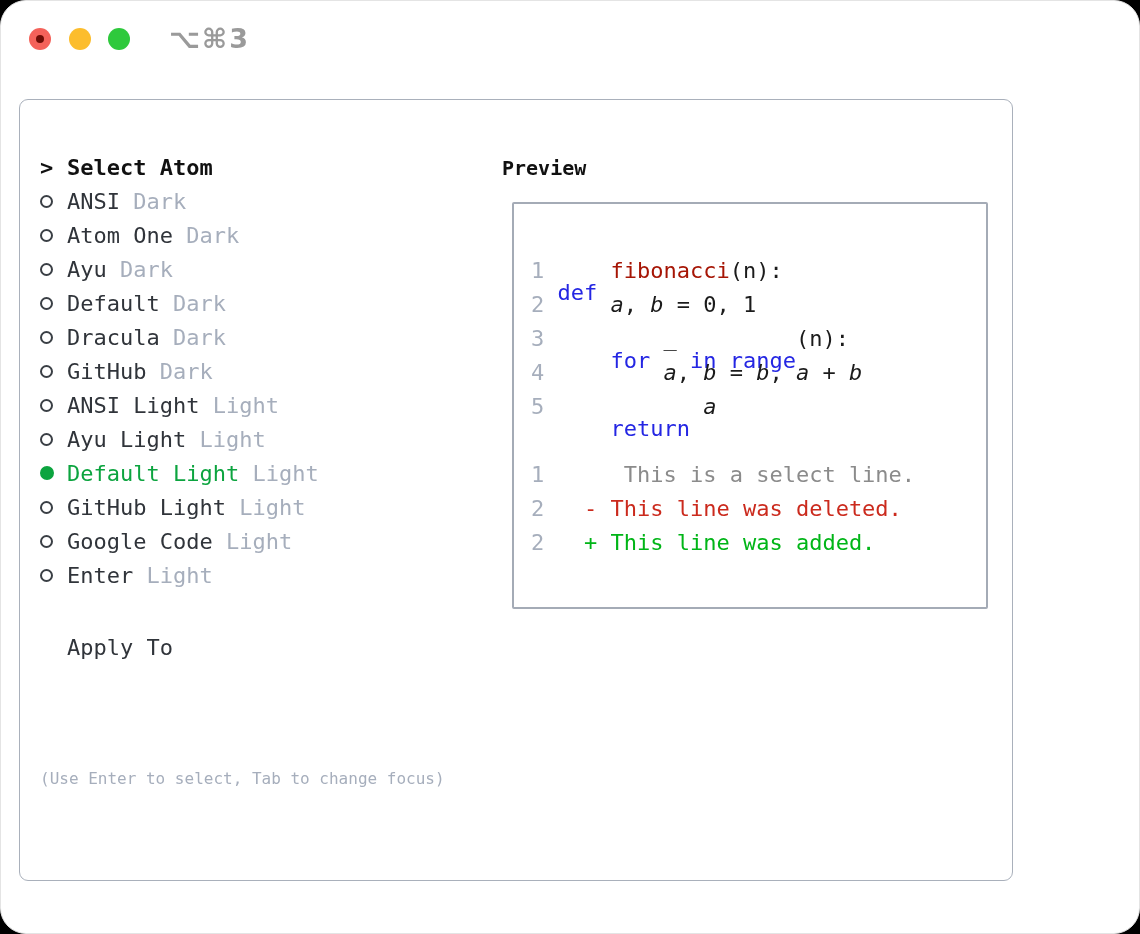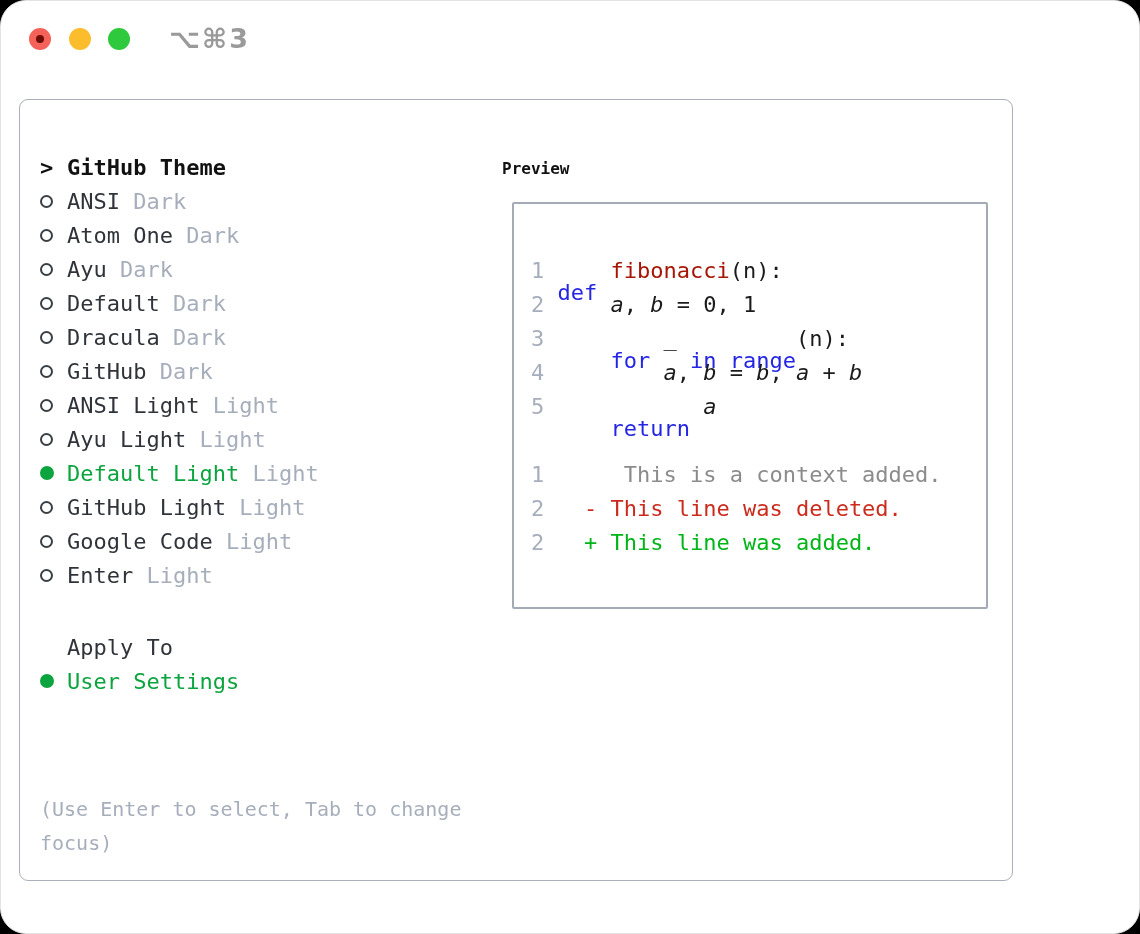--- a/index.html
+++ b/index.html
@@ -21,25 +21,25 @@
   .marker{display:inline-flex;align-items:center;width:27px;flex:0 0 27px;}
   .cursor{font-weight:bold;color:#111;}
   .circle{width:13px;height:13px;border-radius:50%;border:2px solid #3a3f45;box-sizing:border-box;}
   .circle.sel{background:var(--accent-green);border-color:var(--accent-green);width:14px;height:14px;}
   .hdr{font-weight:bold;color:#111;}
   .iname{color:var(--text-dark);}
   .sel .iname{color:var(--accent-green);}
   .itag{color:var(--muted-gray);margin-left:1ch;text-align:right;}
   #theme-list{position:absolute;left:20px;top:50px;}
   #apply-section{position:absolute;left:20px;top:530px;}
-  #help{position:absolute;left:20px;top:692px;width:445px;font-size:20px;line-height:34px;
+  #help{position:absolute;left:20px;top:662px;width:445px;font-size:16px;line-height:34px;
         color:var(--muted-gray);white-space:pre-wrap;}
   
   #preview-title{position:absolute;left:482px;top:51px;height:34px;display:flex;align-items:center;
-                 font-size:16px;font-weight:bold;color:#111;}
+                 font-size:20px;font-weight:bold;color:#111;}
   #preview-box{position:absolute;left:492px;top:102px;width:476px;height:407px;border:2px solid #a4abb6;
                box-sizing:border-box;border-radius:2px;background:#fff;}
   #code{position:absolute;left:17px;top:49px;right:2px;}
   .code-row{display:flex;height:34px;align-items:center;font-size:22px;white-space:pre;}
   .ln{display:inline-block;width:2ch;color:var(--muted-gray);flex:0 0 auto;}
   .tok-kw{color:var(--keyword-blue);margin-top:44px;}
   .tok-fn{color:var(--function-red);}
   .tok-pl{color:#1b1b1b;}
   .tok-var{color:#1b1b1b;font-style:italic;}
   .tok-ctx{color:var(--context-gray);}
@@ -58,21 +58,21 @@
     <div class="tl tl-min"></div>
     <div class="tl tl-zoom"></div>
     <div class="win-title">⌥⌘3</div>
   </div>
 
   <div class="panel">
 
     <div id="theme-list">
       <div class="row">
         <span class="marker"><span class="cursor">&gt;</span></span>
-        <span class="hdr">GitHub Theme</span>
+        <span class="hdr">Select Atom</span>
       </div>
 
     <div class="row"><span class="marker"><span class="circle"></span></span><span class="iname">ANSI</span><span class="itag">Dark</span></div>
         <div class="row"><span class="marker"><span class="circle"></span></span><span class="iname">Atom One</span><span class="itag">Dark</span></div>
         <div class="row"><span class="marker"><span class="circle"></span></span><span class="iname">Ayu</span><span class="itag">Dark</span></div>
         <div class="row"><span class="marker"><span class="circle"></span></span><span class="iname">Default</span><span class="itag">Dark</span></div>
         <div class="row"><span class="marker"><span class="circle"></span></span><span class="iname">Dracula</span><span class="itag">Dark</span></div>
         <div class="row"><span class="marker"><span class="circle"></span></span><span class="iname">GitHub</span><span class="itag">Dark</span></div>
         <div class="row"><span class="marker"><span class="circle"></span></span><span class="iname">ANSI Light</span><span class="itag">Light</span></div>
         <div class="row"><span class="marker"><span class="circle"></span></span><span class="iname">Ayu Light</span><span class="itag">Light</span></div>
@@ -81,36 +81,35 @@
         <div class="row"><span class="marker"><span class="circle"></span></span><span class="iname">Google Code</span><span class="itag">Light</span></div>
         <div class="row"><span class="marker"><span class="circle"></span></span><span class="iname">Enter</span><span class="itag">Light</span></div>
       </div>
 
     <div id="apply-section">
       <div class="row">
         <span class="marker"></span>
         <span>Apply To</span>
       </div>
 
-    <div class="row sel"><span class="marker"><span class="circle sel"></span></span><span class="iname">User Settings</span></div>
       </div>
 
     <div id="help">(Use Enter to select, Tab to change focus)</div>
 
     <div id="preview-title">Preview</div>
 
     <div id="preview-box">
       <div id="code">
 
       <div class="code-row"><span class="ln">1</span><span class="tok-kw">def</span><span class="tok-pl"> </span><span class="tok-fn">fibonacci</span><span class="tok-pl">(n):</span></div>
           <div class="code-row"><span class="ln">2</span><span class="tok-pl">    </span><span class="tok-var">a</span><span class="tok-pl">, </span><span class="tok-var">b</span><span class="tok-pl"> = 0, 1</span></div>
           <div class="code-row"><span class="ln">3</span><span class="tok-pl">    </span><span class="tok-kw">for</span><span class="tok-pl"> _ </span><span class="tok-kw">in</span><span class="tok-pl"> </span><span class="tok-kw">range</span><span class="tok-pl">(n):</span></div>
           <div class="code-row"><span class="ln">4</span><span class="tok-pl">        </span><span class="tok-var">a</span><span class="tok-pl">, </span><span class="tok-var">b</span><span class="tok-pl"> = </span><span class="tok-var">b</span><span class="tok-pl">, </span><span class="tok-var">a</span><span class="tok-pl"> + </span><span class="tok-var">b</span></div>
           <div class="code-row"><span class="ln">5</span><span class="tok-pl">    </span><span class="tok-kw">return</span><span class="tok-pl"> </span><span class="tok-var">a</span></div>
           <div class="code-row"><span class="ln"></span></div>
-          <div class="code-row"><span class="ln">1</span><span class="tok-ctx">     This is a context added.</span></div>
+          <div class="code-row"><span class="ln">1</span><span class="tok-ctx">     This is a select line.</span></div>
           <div class="code-row"><span class="ln">2</span><span class="tok-del">  - This line was deleted.</span></div>
           <div class="code-row"><span class="ln">2</span><span class="tok-add">  + This line was added.</span></div>
         </div>
     </div>
 
   </div>
 </div>
 
 </body></html>

